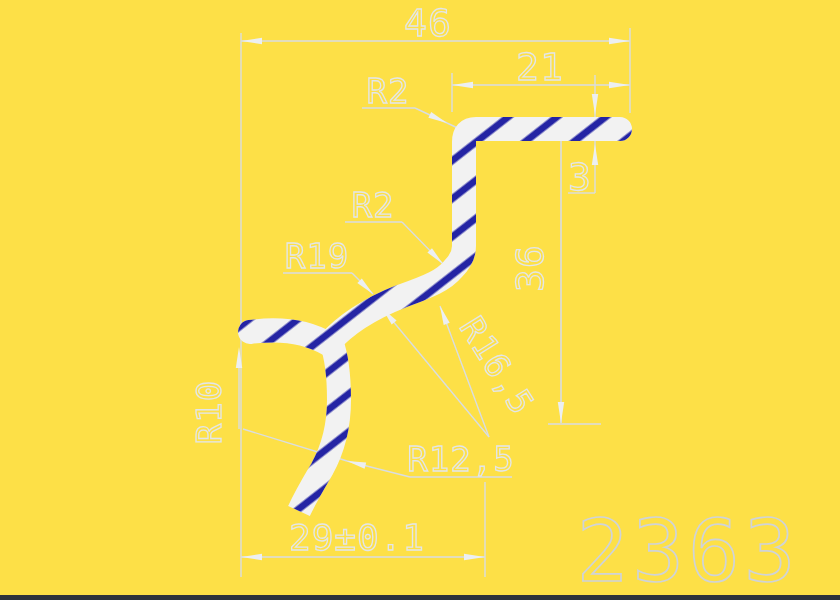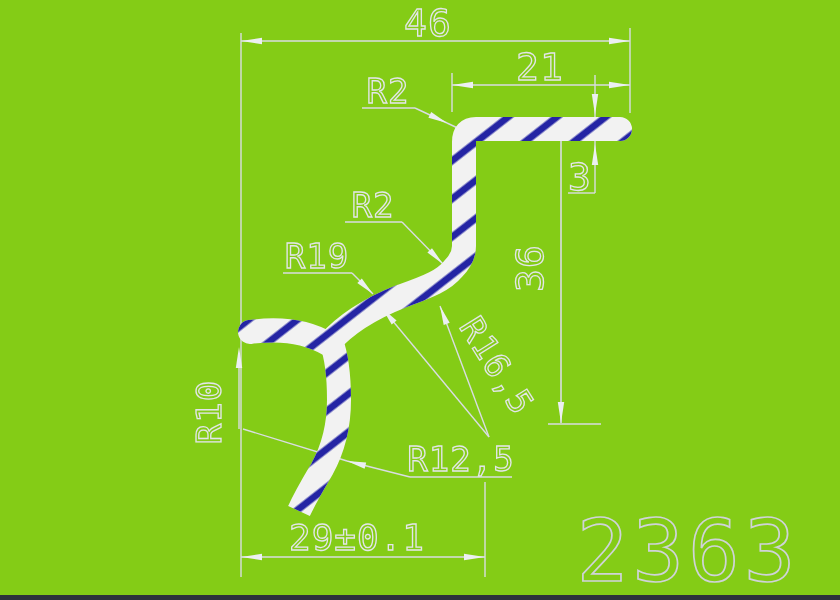--- a/index.html
+++ b/index.html
@@ -1,19 +1,19 @@
 <!DOCTYPE html>
 <html><head>
 <meta charset="utf-8">
 <style>
   html,body{margin:0;padding:0;background:#232730;}
   .canvas{
     position:relative;
     width:840px;height:600px;
-    background:#84cc16;
+    background:#fde047;
     overflow:hidden;
     font-family:"DejaVu Sans Mono", monospace;
   }
   svg{display:block;}
   .dimline{stroke:#d9dde2;stroke-width:1.6;fill:none;}
   .thinline{stroke:#d9dde2;stroke-width:1.4;fill:none;}
   .arrow{fill:#eceff2;stroke:none;}
   .cadtext{
     fill:none;stroke:#e3e6ea;stroke-width:1.3;
     font-family:"DejaVu Sans Mono", monospace;

